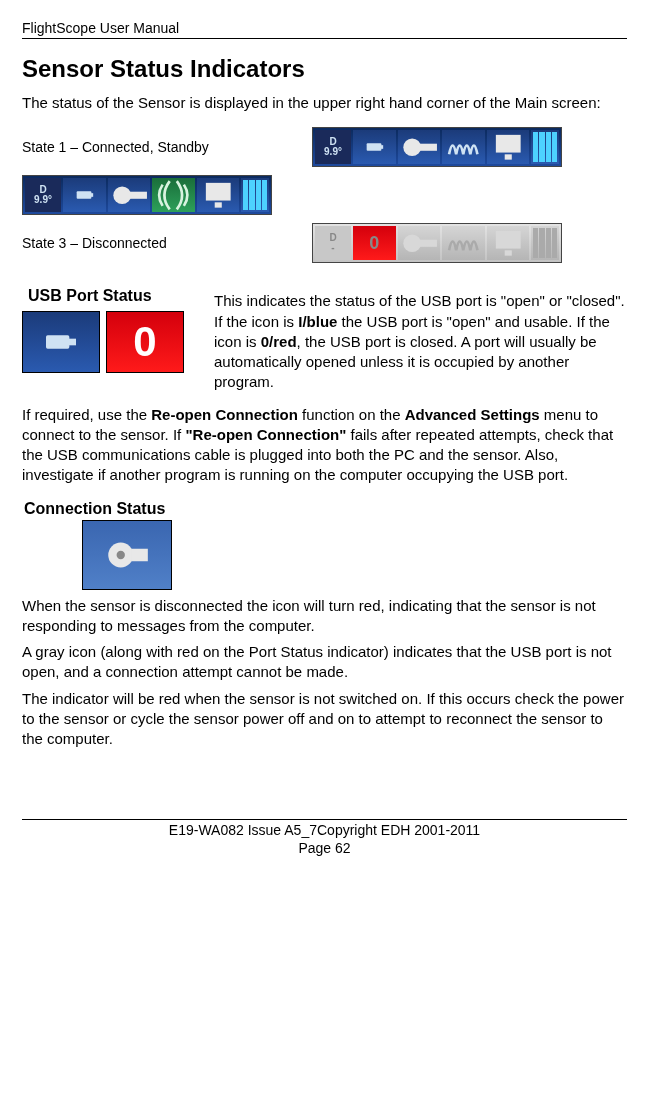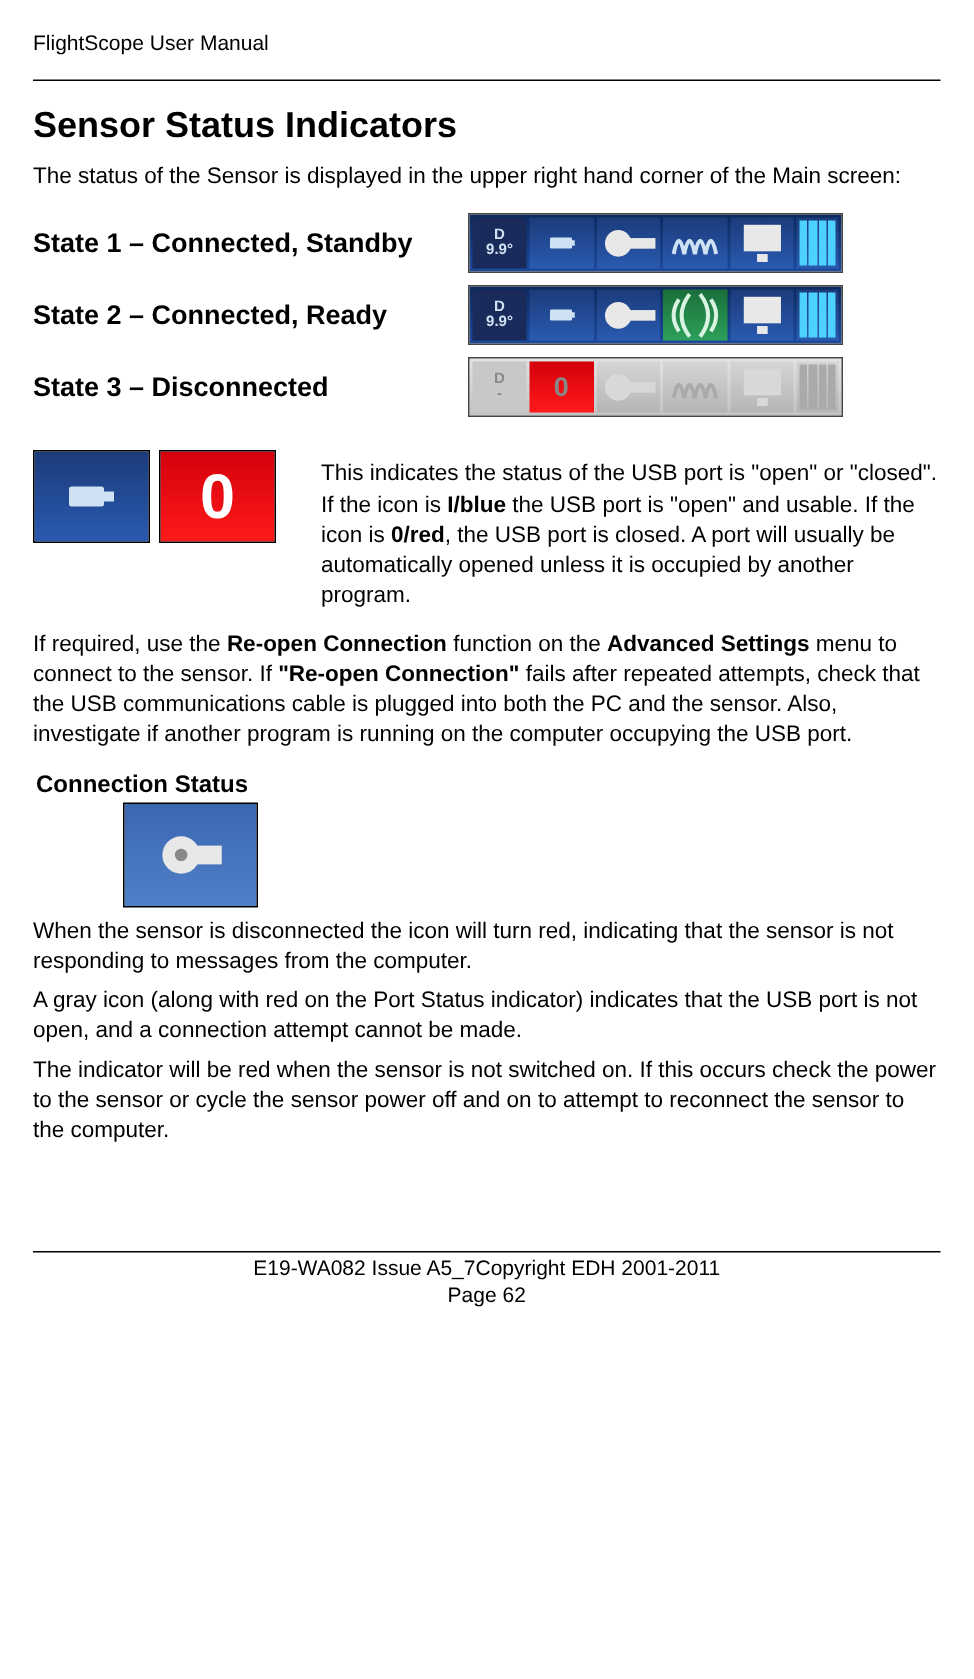--- a/index.html
+++ b/index.html
@@ -10,41 +10,41 @@
     margin: 0;
     padding: 20px 22px 10px 22px;
     width: 649px;
     box-sizing: border-box;
   }
   .header-row {
     display: flex;
     justify-content: space-between;
     font-size: 14px;
     border-bottom: 1px solid #000;
-    padding-bottom: 17px;
+    padding-bottom: 2px;
     margin-bottom: 16px;
   }
   h1 {
     font-size: 24px;
     font-weight: bold;
     margin: 8px 0 10px 0;
   }
   p {
     margin: 6px 0;
     line-height: 1.35;
   }
   .state-row {
     display: flex;
     align-items: center;
     margin: 0;
     position: relative;
   }
   .state-label {
-    font-weight: bold;
-    font-size: 18px;
+    font-weight: normal;
+    font-size: 14px;
     width: 290px;
     flex-shrink: 0;
   }
   .status-image {
     width: 250px;
     height: 40px;
     background: linear-gradient(#0b2a5e, #1e4a9e);
     border: 1px solid #444;
     display: flex;
     padding: 2px;
@@ -251,21 +251,20 @@
       <div class="cell bars">
         <span></span>
           <span></span>
           <span></span>
           <span></span>
       </div>
     </div>
   </div>
 
   <div class="state-row">
-    <div class="state-label">State 2 – Connected, Ready</div>
     <div class="status-image">
       <div class="cell angle">
         <span>D</span>
         <span>9.9°</span>
       </div>
       <div class="cell icon">
         <svg viewBox="0 0 24 24">
             <rect x="4" y="8" width="16" height="8" rx="1" fill="#cfe2f3"></rect>
             <rect x="18" y="10" width="4" height="4" fill="#cfe2f3"></rect>
           </svg>
@@ -329,20 +328,21 @@
           <span></span>
           <span></span>
       </div>
     </div>
   </div>
 
 </div>
 
 <div class="usb-row">
   <div class="usb-left">
+    <h3>USB Port Status</h3>
     <div class="usb-icons">
       <div class="usb-icon">
         <svg viewBox="0 0 24 24">
             <rect x="3" y="8" width="14" height="8" rx="1" fill="#cfe2f3"></rect>
             <rect x="15" y="10" width="6" height="4" fill="#cfe2f3"></rect>
           </svg>
       </div>
       <div class="usb-icon red">
         <span>0</span>
       </div>

